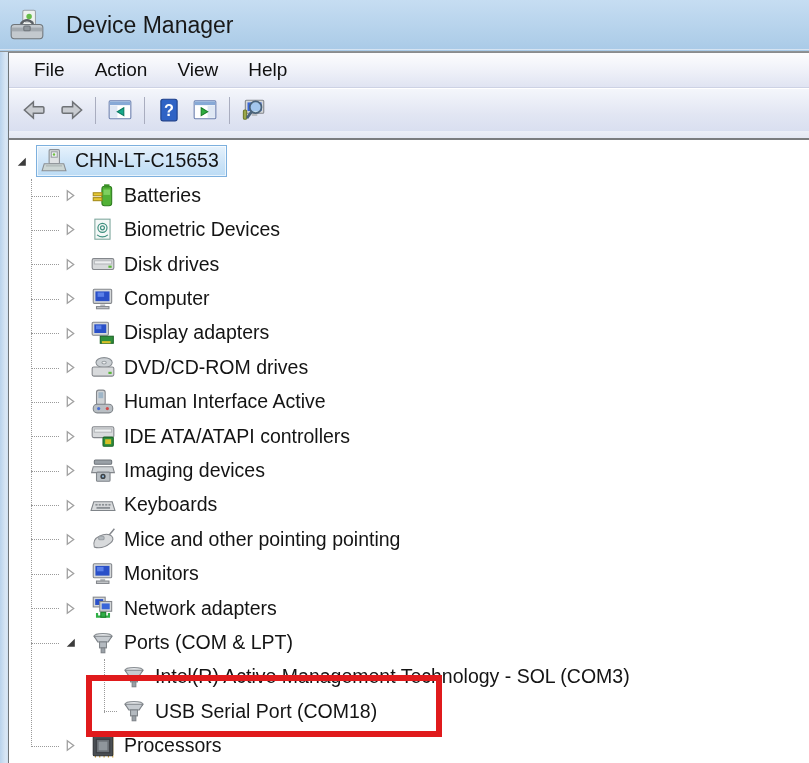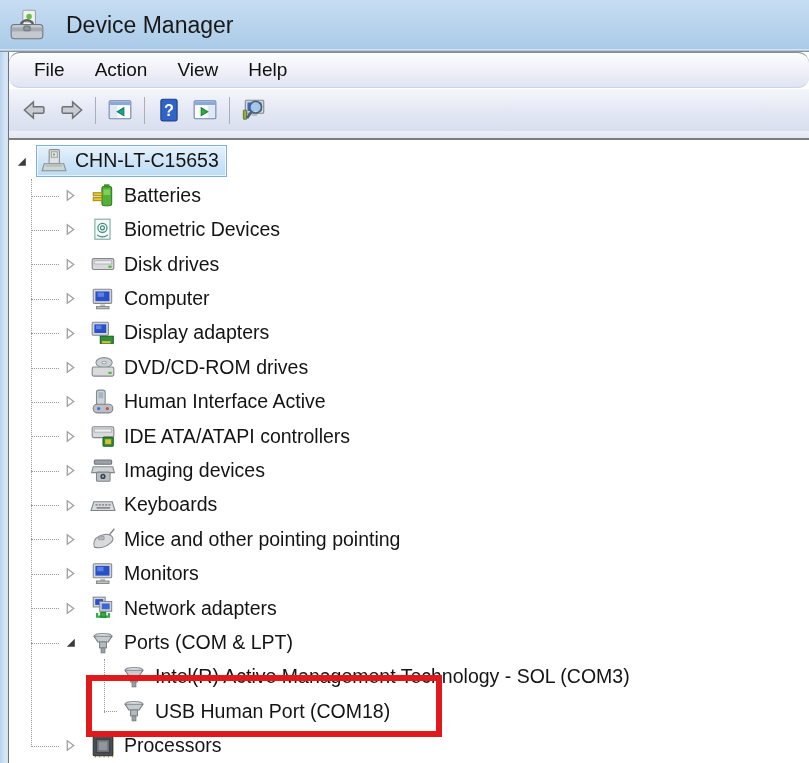--- a/index.html
+++ b/index.html
@@ -13,21 +13,21 @@
   .title-icon{margin-left:8px;width:38px;height:38px;flex:none;display:flex;}
   .title-text{margin-left:20px;font-size:23px;color:#181818;}
   
   .frame-strip{position:absolute;left:0;top:52px;bottom:0;width:8px;
                background:linear-gradient(90deg,#b9d3ec,#d9e7f5 75%,#cfe0f1);
                border-right:1px solid #6e7478;}
   
   .menubar{position:absolute;left:9px;right:0;top:52px;height:36px;
            background:linear-gradient(#fdfdfe,#eef0f8 55%,#e0e4f2);
            border-top:1px solid #8a8c8e;border-bottom:1px solid #cdd2e4;
-           display:flex;align-items:center;padding-left:10px;box-sizing:border-box;border-radius:11px;}
+           display:flex;align-items:center;padding-left:10px;box-sizing:border-box;}
   .menu-item{font-size:19px;color:#101010;padding:3px 15px;cursor:default;}
   
   .toolbar{position:absolute;left:9px;right:0;top:89px;height:42px;
            background:linear-gradient(#f4f6fb,#e2e6f3 60%,#d9dff0);
            display:flex;align-items:center;padding-left:8px;box-sizing:border-box;}
   .band{position:absolute;left:9px;right:0;top:131px;height:7px;
         background:linear-gradient(#eceff7,#e4e8f3);border-bottom:2px solid #7b7d7f;}
   .tb-btn{width:32px;height:32px;display:flex;align-items:center;justify-content:center;margin:0 2px;flex:none;}
   .tb-icon{display:flex;}
   .tb-icon svg{width:26px;height:26px;}
@@ -469,21 +469,21 @@
 
     <span class="selwrap">
       <span class="node-icon">
             <svg viewBox="0 0 24 24">
               <ellipse cx="12" cy="5.8" rx="8.2" ry="2.6" fill="#e3e6e9" stroke="#8a8f94"></ellipse>
               <path d="M3.8 5.8 L20.2 5.8 L16.8 11 L7.2 11 Z" fill="#c6cbd0" stroke="#7f8489"></path>
               <rect x="8.8" y="11" width="6.4" height="5.5" fill="#b4bac0" stroke="#7f8489"></rect>
               <rect x="10.3" y="16.5" width="3.4" height="4.5" fill="#9aa1a7" stroke="#7f8489"></rect>
             </svg>
           </span>
-      <span class="node-label">USB Human Port (COM18)</span>
+      <span class="node-label">USB Serial Port (COM18)</span>
     </span>
   </div>
       <div class="row lvl1">
     <span class="stub"></span>
     <span class="twisty">
           <svg viewBox="0 0 14 14">
             <path d="M4 2.5 L10 7 L4 11.5 Z" fill="#ffffff" stroke="#a0a0a0" stroke-width="1.2"></path>
           </svg>
         </span>
     <span class="selwrap">

